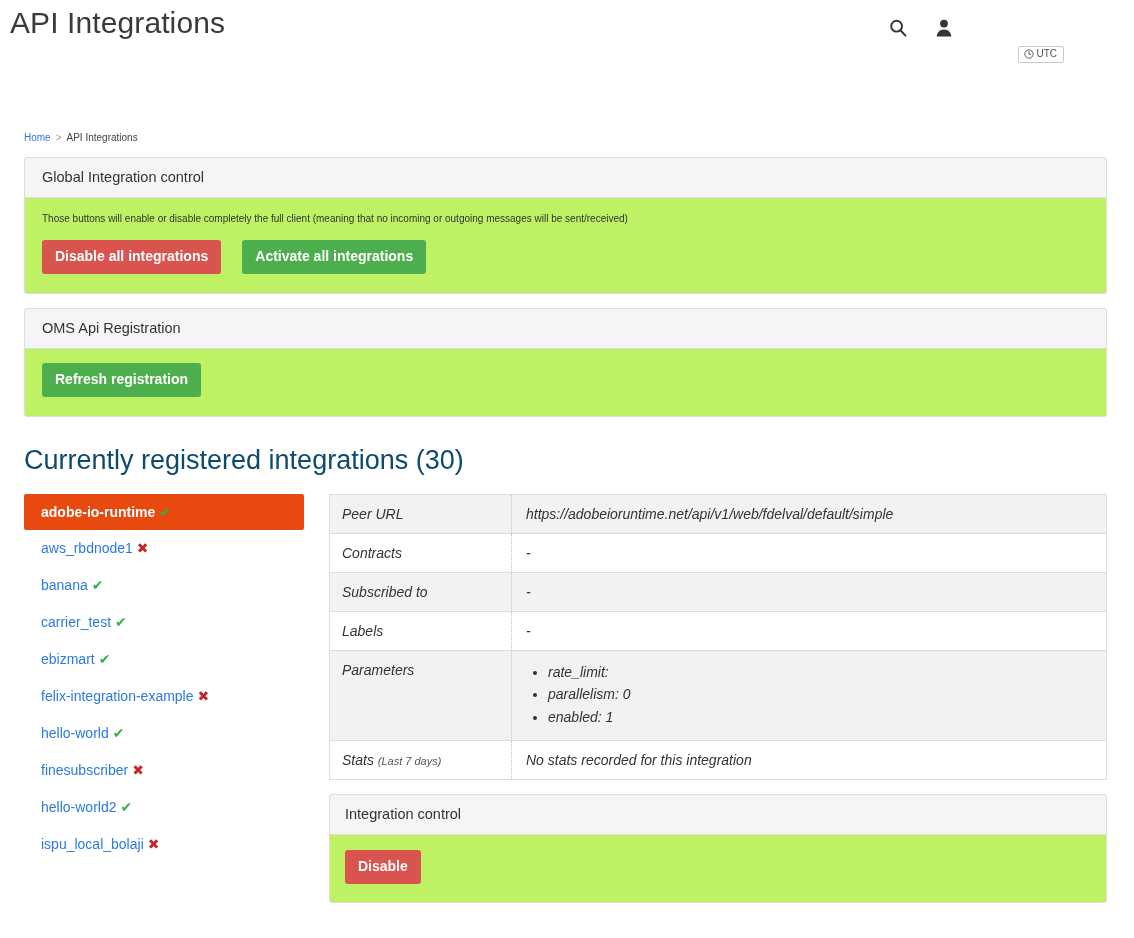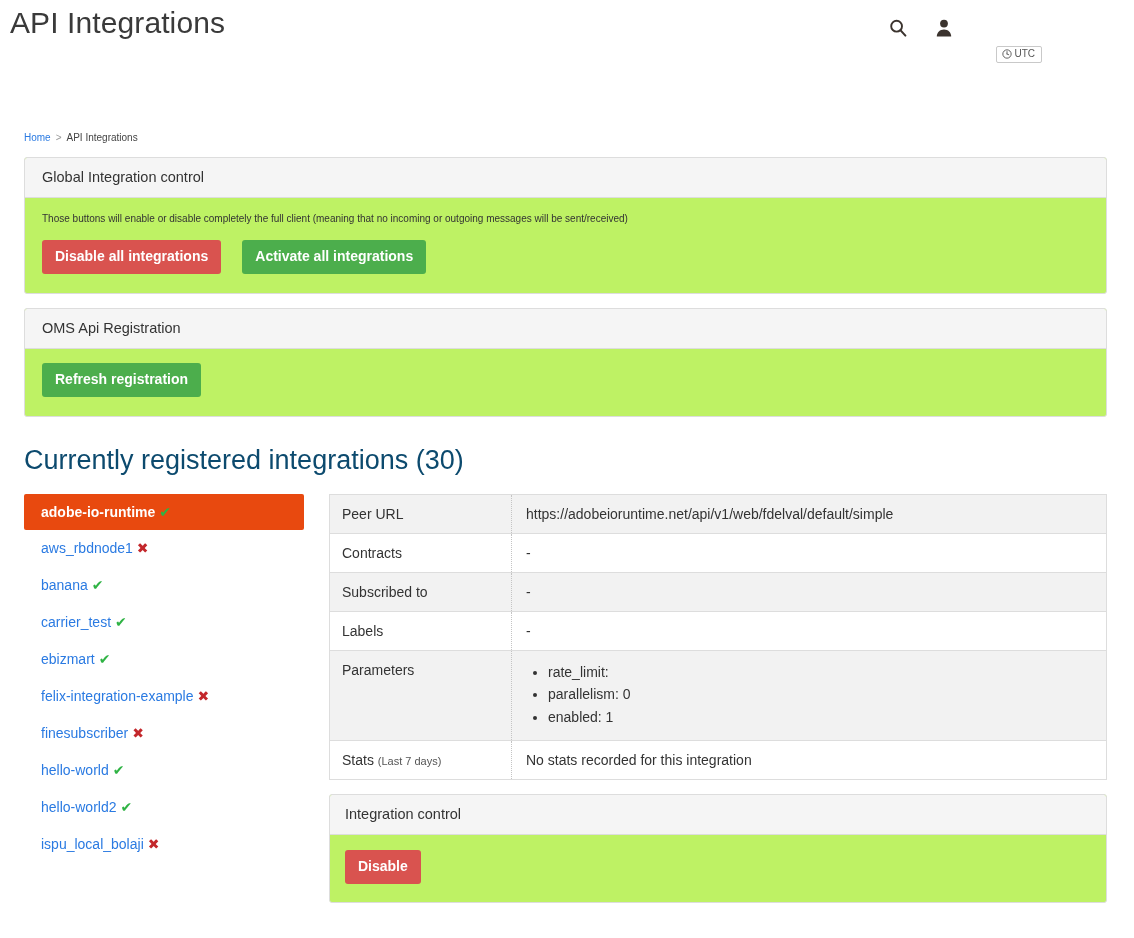--- a/index.html
+++ b/index.html
@@ -34,21 +34,21 @@
     gap: 22px;
   }
   .icon-btn {
     width: 24px; height: 24px;
     display: flex; align-items: center; justify-content: center;
     color: #3b332e;
     cursor: pointer;
   }
   .utc-badge {
     position: absolute;
-    right: 92px; top: 46px;
+    right: 70px; top: 46px;
     border: 1px solid #c9c9c9;
     border-radius: 2px;
     background: #ffffff;
     font-size: 10px;
     color: #555;
     padding: 2px 6px 3px 5px;
     display: flex; align-items: center; gap: 2px;
     line-height: 1;
   }
   .utc-badge svg { display: block; }
@@ -150,21 +150,21 @@
     margin-right: 27px;
     margin-left: 25px;
   }
   table.detail-table {
     width: 100%;
     border-collapse: collapse;
     border: 1px solid #dddddd;
     font-size: 14px;
     table-layout: fixed;
   }
-  table.detail-table tr { border-bottom: 1px solid #dddddd; }
+  table.detail-table tr { border-bottom: 1px solid #dddddd; font-style: italic; }
   table.detail-table tr:last-child { border-bottom: none; }
   table.detail-table tr:nth-child(odd) { background: #f2f2f2; }
   table.detail-table tr:nth-child(even) { background: #ffffff; }
   table.detail-table th {
     width: 182px;
     text-align: left;
     font-weight: normal;
     color: #333;
     padding: 11px 12px 11px 12px;
     border-right: 1px dotted #c4c4c4;
@@ -249,22 +249,22 @@
 
 <div class="content">
 
   <ul class="integration-list" id="integration-list">
       <li class="active"><a href="#">adobe-io-runtime</a><span class="mark ok">✔</span></li>
       <li><a href="#">aws_rbdnode1</a><span class="mark bad">✖</span></li>
       <li><a href="#">banana</a><span class="mark ok">✔</span></li>
       <li><a href="#">carrier_test</a><span class="mark ok">✔</span></li>
       <li><a href="#">ebizmart</a><span class="mark ok">✔</span></li>
       <li><a href="#">felix-integration-example</a><span class="mark bad">✖</span></li>
+      <li><a href="#">hello-world</a><span class="mark ok">✔</span></li>
       <li><a href="#">finesubscriber</a><span class="mark bad">✖</span></li>
-      <li><a href="#">hello-world</a><span class="mark ok">✔</span></li>
       <li><a href="#">hello-world2</a><span class="mark ok">✔</span></li>
       <li><a href="#">ispu_local_bolaji</a><span class="mark bad">✖</span></li>
     </ul>
 
   <div class="detail">
 
     <table class="detail-table">
       <tbody id="detail-tbody">
           <tr>
             <th>Peer URL</th>

